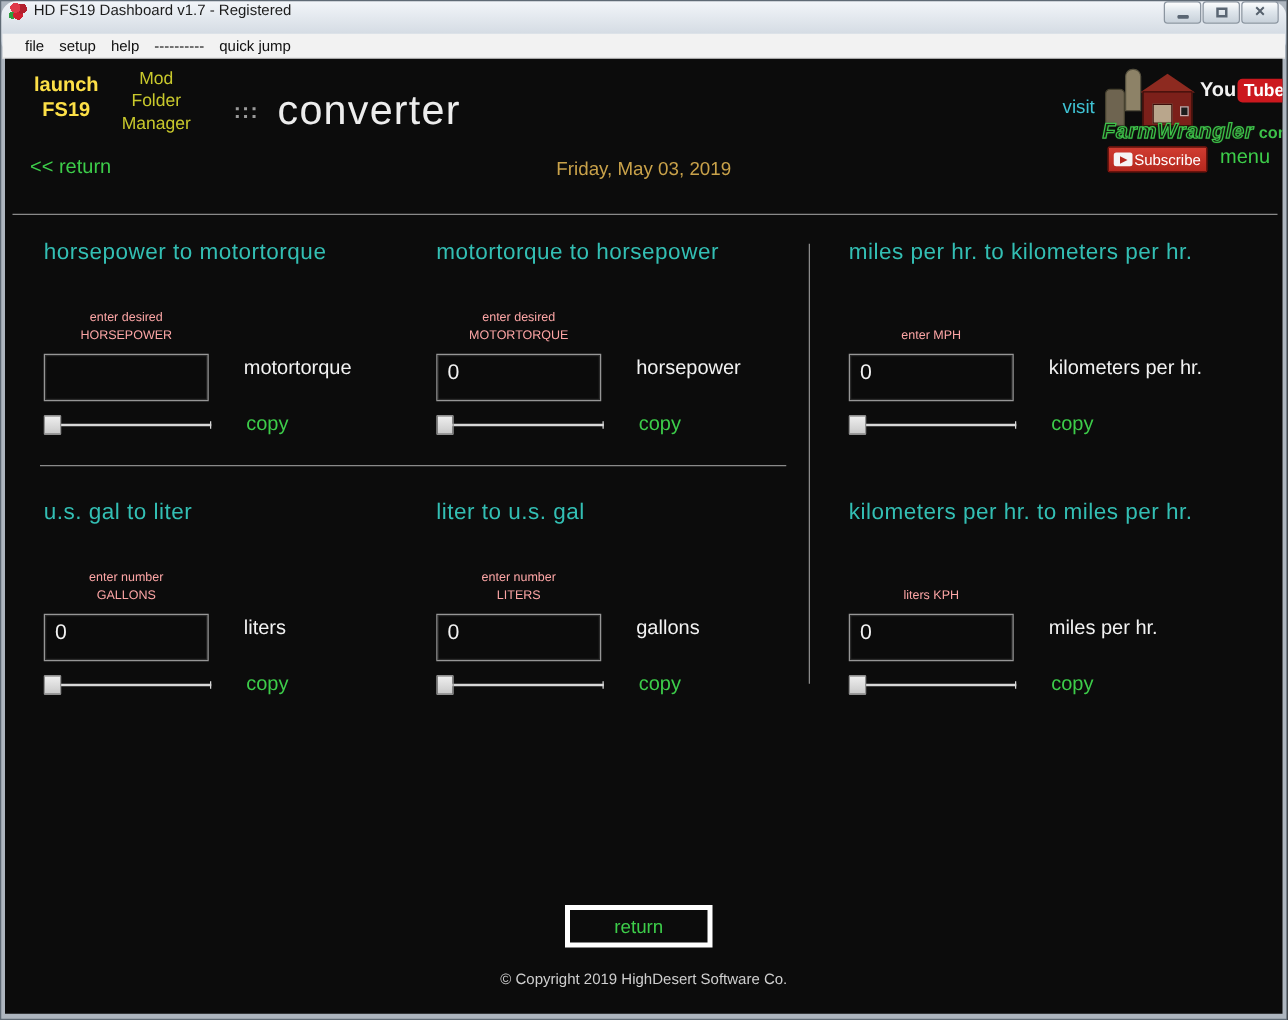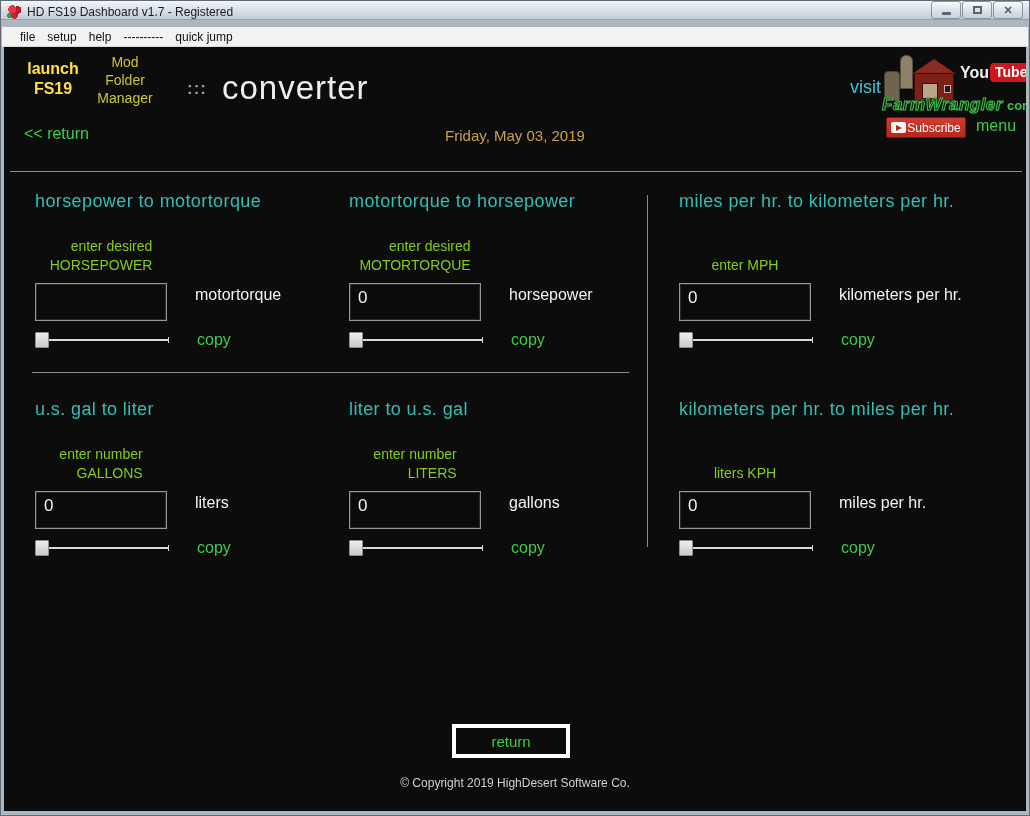--- a/index.html
+++ b/index.html
@@ -9,24 +9,24 @@
     font-family:"Liberation Sans", sans-serif;
     background:#1a1a1a; overflow:hidden;
   }
   .window {
     position:relative; width:1030px; height:816px;
     background:#aeb6bf;
     border:1px solid #5f6a75;
   }
   
   .titlebar {
-    position:absolute; top:0; left:0; right:0; height:19px;
+    position:absolute; top:0; left:0; right:0; height:44px;
     background:linear-gradient(#f2f5f9,#d5dce4 60%,#c3ccd6);
     border-bottom:1px solid #96a0ab;
-    display:flex; align-items:flex-end; padding:0 6px;
+    display:flex; align-items:flex-start; padding:0 6px;border-radius:12px;
   }
   .app-icon {
     width:15px; height:15px; margin-right:5px; position:relative;
     background:radial-gradient(circle at 35% 35%, #e0394a 0 4px, transparent 4px),
                radial-gradient(circle at 70% 40%, #b3202e 0 4px, transparent 4px),
                radial-gradient(circle at 50% 72%, #d02030 0 4px, transparent 4px),
                radial-gradient(circle at 20% 75%, #2f9e3f 0 3px, transparent 3px);
     background-color:transparent;
   }
   .title-text { font-size:12px; color:#1c1c1c; }
@@ -59,21 +59,21 @@
     color:#fde047; font-size:16px; font-weight:bold; line-height:1.25;
     white-space:pre-line; cursor:pointer;
   }
   .mod-folder {
     left:88px; top:6px; width:66px; text-align:center;
     color:#c9c92c; font-size:14px; line-height:1.3;
     white-space:pre-line; cursor:pointer;
   }
   .dots { left:183px; top:32px; color:#9a9a9a; font-size:17px; font-weight:bold; letter-spacing:1px; }
   .page-title { left:218px; top:22px; color:#ededed; font-size:33px; font-weight:300; letter-spacing:1px; }
-  .visit { left:846px; top:30px; color:#3fc3d4; font-size:18px; }
+  .visit { left:846px; top:30px; color:#3fc3d4; font-size:15px; }
   
   .logo { left:880px; top:8px; width:74px; height:48px; cursor:pointer; }
   .silo1 { position:absolute; left:16px; top:0; width:13px; height:34px; background:#8d8267; border-radius:6px 6px 0 0; border:1px solid #55503e; }
   .silo2 { position:absolute; left:0px; top:16px; width:16px; height:30px; background:#6e6450; border-radius:4px 4px 0 0; border:1px solid #46412f; }
   .barn-body { position:absolute; left:30px; top:18px; width:40px; height:28px; background:#7c201a; border:1px solid #3c0e0a; }
   .barn-roof { position:absolute; left:28px; top:4px; width:0; height:0;
     border-left:22px solid transparent; border-right:22px solid transparent; border-bottom:15px solid #8d2a20; }
   .barn-door { position:absolute; left:38px; top:28px; width:16px; height:16px; background:#b9a68c; border:1px solid #3c0e0a; }
   .barn-win { position:absolute; left:60px; top:30px; width:7px; height:8px; background:#1c1c1c; border:1px solid #caa; }
   
@@ -105,21 +105,21 @@
   .hline-top { left:6px; top:124px; width:1012px; height:1px; background:#8a8a8a; }
   .hline-mid { left:28px; top:325px; width:597px; height:1px; background:#8a8a8a; }
   .vline { left:643px; top:148px; width:1px; height:352px; background:#8a8a8a; }
   
   .card { position:absolute; width:300px; height:170px; }
   .card.wide { width:350px; }
   .card-heading { position:absolute; left:0; top:0; color:#33bfb4; font-size:18px; letter-spacing:.4px; white-space:nowrap; }
   .enter-label {
     position:absolute; left:0; top:44px; width:132px; height:40px;
     display:flex; flex-direction:column; justify-content:flex-end; align-items:center;
-    color:#84cc16; font-size:14px; line-height:1.35; text-align:right; white-space:pre-line;
+    color:#fca5a5; font-size:10px; line-height:1.35; text-align:center; white-space:pre-line;
   }
   .conv-input {
     position:absolute; left:0; top:92px; width:132px; height:38px;
     background:#0b0b0b; border:1px solid #969696; box-shadow:inset 0 0 0 1px #2a2a2a;
     color:#f2f2f2; font-size:17px; font-family:"Liberation Sans", sans-serif;
     padding:0 8px 8px 8px; outline:none;
   }
   .result-label { position:absolute; left:160px; top:95px; color:#f2f2f2; font-size:16px; white-space:nowrap; }
   .copy-link { position:absolute; left:162px; top:140px; color:#3dcd4a; font-size:16px; cursor:pointer; }
   .slider { position:absolute; left:0; top:140px; width:134px; height:18px; cursor:pointer; }

